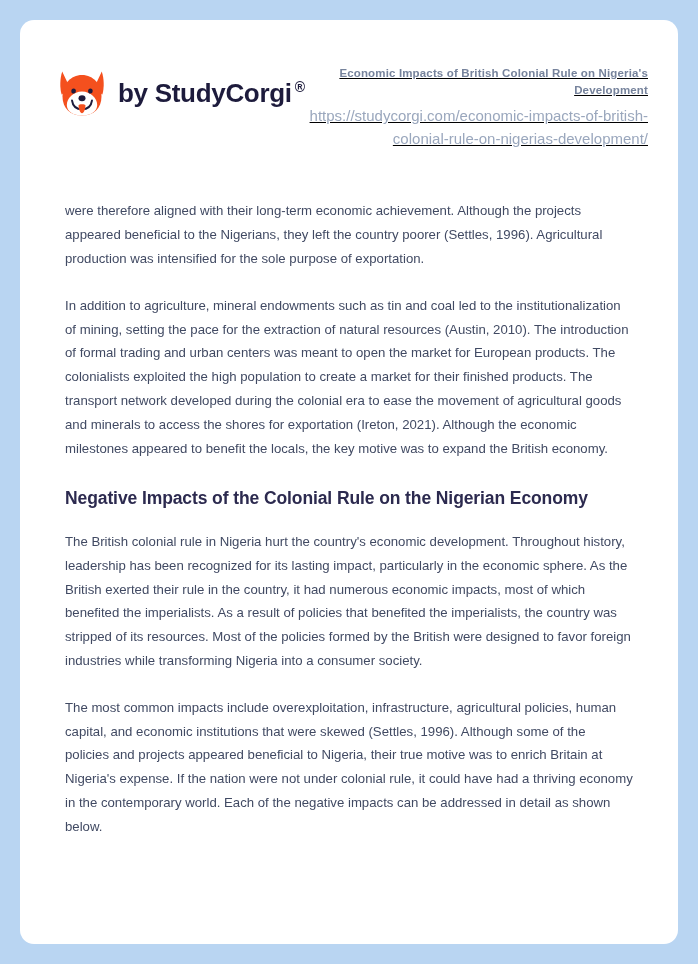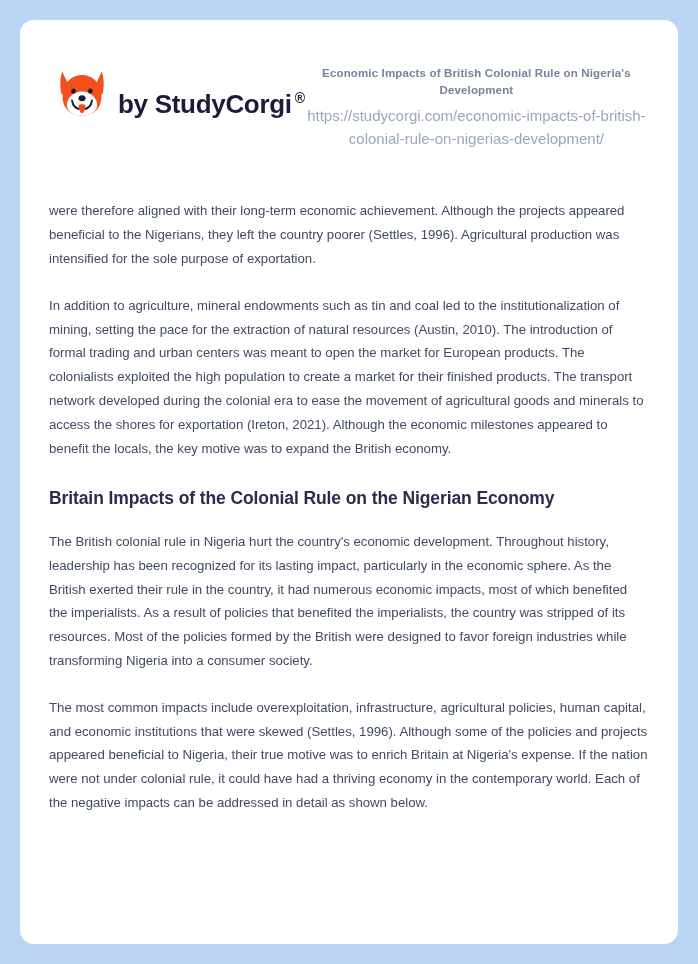--- a/index.html
+++ b/index.html
@@ -20,62 +20,63 @@
   }
   
   .doc-header {
     display:flex;
     align-items:flex-start;
     justify-content:space-between;
     padding:40px 30px 0 39px;
   }
   .brand {
     display:flex;
-    align-items:flex-end;
+    align-items:center;
     gap:13px;
     padding-top:9px;
   }
   .brand-mark { width:46px; height:48px; flex:none; display:block; }
   .brand-word {
     font-size:26px;
     font-weight:bold;
     color:#1d1b3c;
     letter-spacing:-0.3px;
     line-height:1;
     white-space:nowrap;
   }
   .brand-reg {
     font-size:14px;
     font-weight:bold;
     color:#1d1b3c;
     vertical-align:super;
     margin-left:3px;
   }
   .header-meta {
-    text-align:center;
+    text-align:right;
     max-width:355px;
     padding-top:5px;
+    text-decoration:underline;
   }
   .header-title {
     font-size:11.5px;
     font-weight:bold;
     color:#76839c;
     line-height:1.45;
     letter-spacing:0.15px;
   }
   .header-url {
     font-size:15px;
     color:#9aa7bd;
     line-height:1.5;
     margin-top:7px;
     word-break:break-word;
   }
   
   .doc-body {
-    padding:0 29px;
+    padding:0 45px;
     margin-top:49px;
   }
   .doc-body p {
     font-size:13.2px;
     line-height:23.8px;
     color:#414a63;
     margin-bottom:23px;
   }
   .doc-body p:last-child { margin-bottom:0; }
   .doc-body h2 {
@@ -113,18 +114,18 @@
     <div class="header-meta">
       <div class="header-title">Economic Impacts of British Colonial Rule on Nigeria's Development</div>
       <div class="header-url">https://studycorgi.com/economic-impacts-of-british-colonial-rule-on-nigerias-development/</div>
     </div>
 
   </div>
 
   <div class="doc-body">
       <p>were therefore aligned with their long-term economic achievement. Although the projects appeared beneficial to the Nigerians, they left the country poorer (Settles, 1996). Agricultural production was intensified for the sole purpose of exportation.</p>
       <p>In addition to agriculture, mineral endowments such as tin and coal led to the institutionalization of mining, setting the pace for the extraction of natural resources (Austin, 2010). The introduction of formal trading and urban centers was meant to open the market for European products. The colonialists exploited the high population to create a market for their finished products. The transport network developed during the colonial era to ease the movement of agricultural goods and minerals to access the shores for exportation (Ireton, 2021). Although the economic milestones appeared to benefit the locals, the key motive was to expand the British economy.</p>
-      <h2>Britain Impacts of the Colonial Rule on the Nigerian Economy</h2>
+      <h2>Negative Impacts of the Colonial Rule on the Nigerian Economy</h2>
       <p>The British colonial rule in Nigeria hurt the country's economic development. Throughout history, leadership has been recognized for its lasting impact, particularly in the economic sphere. As the British exerted their rule in the country, it had numerous economic impacts, most of which benefited the imperialists. As a result of policies that benefited the imperialists, the country was stripped of its resources. Most of the policies formed by the British were designed to favor foreign industries while transforming Nigeria into a consumer society.</p>
       <p>The most common impacts include overexploitation, infrastructure, agricultural policies, human capital, and economic institutions that were skewed (Settles, 1996). Although some of the policies and projects appeared beneficial to Nigeria, their true motive was to enrich Britain at Nigeria's expense. If the nation were not under colonial rule, it could have had a thriving economy in the contemporary world. Each of the negative impacts can be addressed in detail as shown below.</p>
     </div>
 
 </div>
 
 </body></html>

